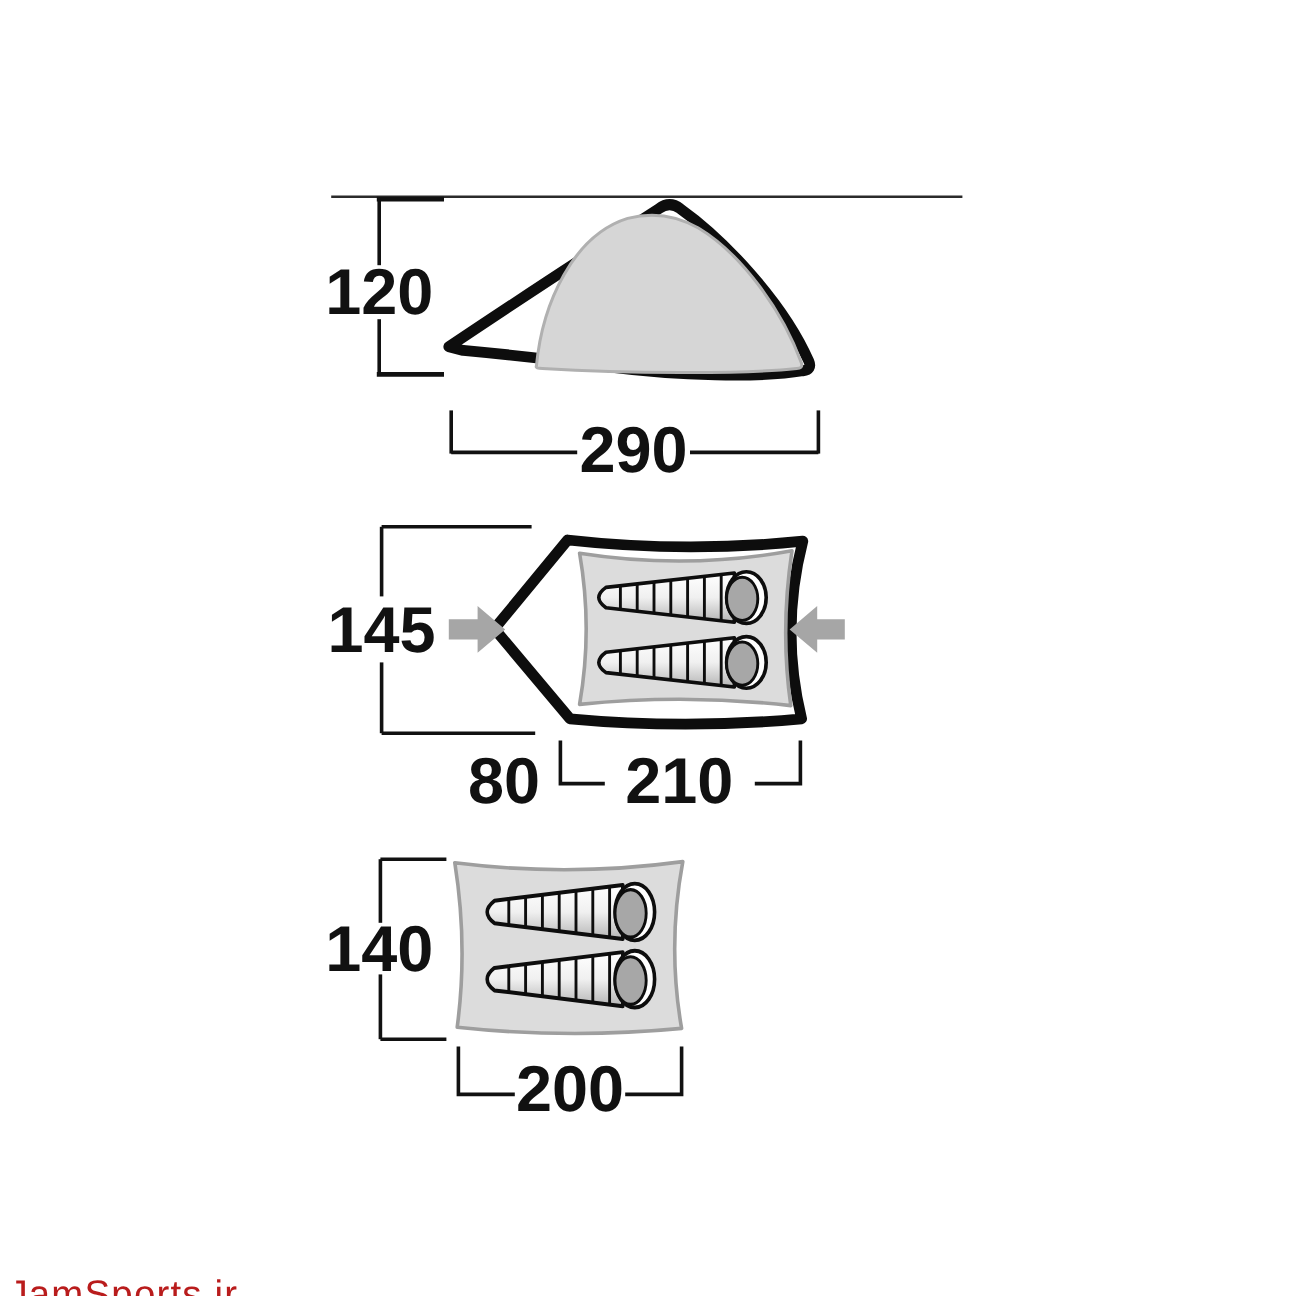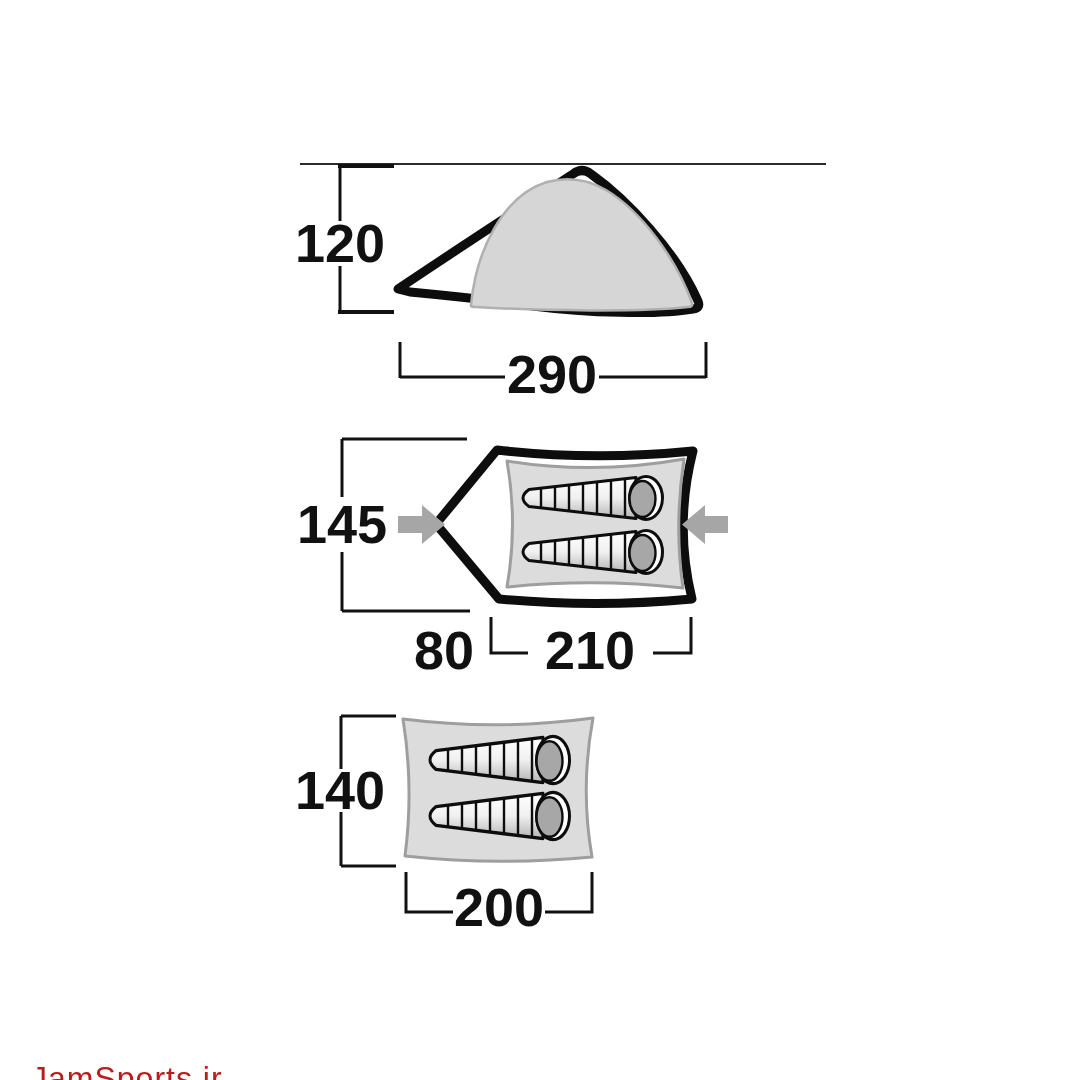--- a/index.html
+++ b/index.html
@@ -1,17 +1,17 @@
 <!DOCTYPE html>
 <html><head>
 <meta charset="utf-8">
 <style>
   html,body{margin:0;padding:0;background:#ffffff;}
   #stage{position:relative;width:857px;height:1080px;background:#ffffff;overflow:hidden;
-         font-family:"Liberation Sans",sans-serif;margin-left:24px;}
+         font-family:"Liberation Sans",sans-serif;}
   svg{position:absolute;left:0;top:0;}
   
   .dim-line{stroke:#111111;stroke-width:3;fill:none;stroke-linecap:butt;}
   .dim-tick-heavy{stroke:#111111;stroke-width:4;fill:none;}
   .ref-line{stroke:#2b2b2b;stroke-width:2;fill:none;}
   .dim-text{font-family:"Liberation Sans",sans-serif;font-weight:700;font-size:54px;
             fill:#111111;text-anchor:middle;}
   
   .tent-outline{fill:#ffffff;stroke:#0d0d0d;stroke-width:9;stroke-linejoin:round;stroke-linecap:round;}
   .dome-canvas{stroke:#b0b0b0;stroke-width:2.5;}

